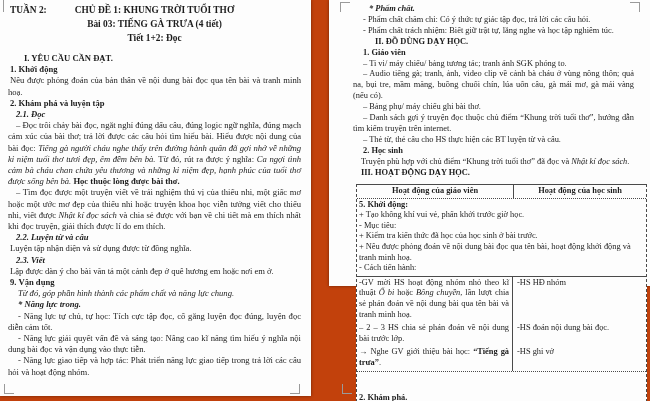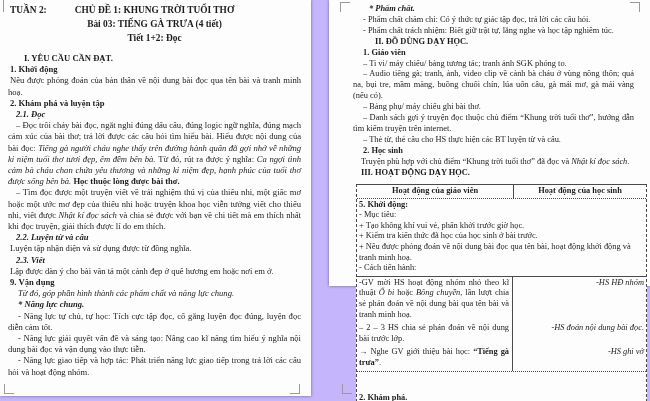--- a/index.html
+++ b/index.html
@@ -1,16 +1,16 @@
 <!DOCTYPE html>
 <html><head>
 <meta charset="utf-8">
 <style>
   html,body{margin:0;padding:0;background:#d2d2d2;}
-  .canvas{position:relative;width:650px;height:401px;background:#c4b5fd;overflow:hidden;
+  .canvas{position:relative;width:650px;height:401px;background:#c2410c;overflow:hidden;
           font-family:"Liberation Serif","DejaVu Serif",serif;color:#1c1c1c;}
   .page{position:absolute;background:#fdfdfd;box-shadow:0 0 3px rgba(0,0,0,.45);}
   .page-left{left:0;top:0;width:311px;height:396px;}
   .page-right{left:329px;top:0;width:321px;height:286px;}
 
   
   .cm{position:absolute;width:9px;height:9px;border:0 solid #9a9a9a;}
   .cm-line{position:absolute;width:1px;height:12px;background:#9a9a9a;}
   .bl{border-left-width:1px;border-bottom-width:1px;}
   .br{border-right-width:1px;border-bottom-width:1px;}
@@ -38,21 +38,21 @@
   
   .lessontable{position:absolute;left:27px;top:184px;width:291px;box-sizing:border-box;
                border-left:1px dashed #4a4a4a;border-right:1px dashed #4a4a4a;border-top:1px solid #4a4a4a;
                font-size:8.4px;line-height:10.6px;background:#fdfdfd;}
   .thead{display:grid;grid-template-columns:54% 46%;border-bottom:1px dotted #4a4a4a;}
   .thead .cell{font-weight:bold;text-align:center;padding:1px 0;}
   .thead .cell + .cell{border-left:1px solid #4a4a4a;}
   .trow-kd{padding:1px 3px 2px 2px;border-bottom:1px solid #4a4a4a;}
   .tgrid{display:grid;grid-template-columns:54% 46%;border-bottom:1px dotted #4a4a4a;}
   .tgrid .gv{border-right:1px solid #4a4a4a;padding:1px 3px 2px 2px;text-align:justify;}
-  .tgrid .hs{padding:1px 2px 2px 4px;text-align:right;font-style:italic;}
+  .tgrid .hs{padding:1px 2px 2px 4px;text-align:left;}
   .trow-kp{padding:1px 3px 2px 2px;border-bottom:1px dotted #4a4a4a;margin-top:20px;}
 </style>
 </head>
 <body>
 
 <div class="canvas">
 
   <div class="page page-left">
     <div class="cm-line" style="left:3px;top:0;"></div>
     <div class="cm bl" style="left:4px;top:384px;"></div>
@@ -72,21 +72,21 @@
       <p class="b ind2">2. Khám phá và luyện tập</p>
       <p class="bi ind8">2.1. Đọc</p>
       <p class="ind8"><span>– Đọc trôi chảy bài đọc, ngắt nghỉ đúng dấu câu, đúng logic ngữ nghĩa, đúng mạch cảm xúc của bài thơ; trả lời được các câu hỏi tìm hiểu bài. Hiểu được nội dung của bài đọc: </span><span class="i">Tiếng gà người cháu nghe thấy trên đường hành quân đã gợi nhớ về những kỉ niệm tuổi thơ tươi đẹp, êm đềm bên bà. </span><span>Từ đó, rút ra được ý nghĩa: </span><span class="i">Ca ngợi tình cảm bà cháu chan chứa yêu thương và những kỉ niệm đẹp, hạnh phúc của tuổi thơ được sống bên bà. </span><span class="b">Học thuộc lòng được bài thơ.</span></p>
       <p class="ind8"><span>– Tìm đọc được một truyện viết về trải nghiệm thú vị của thiếu nhi, một giấc mơ hoặc một ước mơ đẹp của thiếu nhi hoặc truyện khoa học viễn tưởng viết cho thiếu nhi, viết được </span><span class="i">Nhật kí đọc sách</span><span> và chia sẻ được với bạn về chi tiết mà em thích nhất khi đọc truyện, giải thích được lí do em thích.</span></p>
       <p class="bi ind8">2.2. Luyện từ và câu</p>
       <p class="ind2">Luyện tập nhận diện và sử dụng được từ đồng nghĩa.</p>
       <p class="bi ind8">2.3. Viết</p>
       <p class="ind2">Lập được dàn ý cho bài văn tả một cảnh đẹp ở quê hương em hoặc nơi em ở.</p>
       <p class="b ind2">9. Vận dụng</p>
       <p class="i ind10">Từ đó, góp phần hình thành các phẩm chất và năng lực chung.</p>
-      <p class="bi ind10">* Năng lực chung.</p>
+      <p class="bi ind10">* Năng lực trong.</p>
       <p class="ind10">- Năng lực tự chủ, tự học: Tích cực tập đọc, cố gắng luyện đọc đúng, luyện đọc diễn cảm tốt.</p>
       <p class="ind10">- Năng lực giải quyết vấn đề và sáng tạo: Nâng cao kĩ năng tìm hiểu ý nghĩa nội dung bài đọc và vận dụng vào thực tiễn.</p>
       <p class="ind10">- Năng lực giao tiếp và hợp tác: Phát triển năng lực giao tiếp trong trả lời các câu hỏi và hoạt động nhóm.</p>
     </div>
   </div>
 
   <div class="page page-right">
     <div class="cm tl" style="left:11px;top:2px;"></div>
     <div class="cm tr" style="left:301px;top:2px;"></div>
     <div class="cm bl" style="left:13px;top:384px;"></div>
@@ -109,22 +109,22 @@
     </div>
 
     <div class="lessontable">
       <div class="thead">
         <div class="cell">Hoạt động của giáo viên</div>
         <div class="cell">Hoạt động của học sinh</div>
       </div>
 
       <div class="trow-kd">
         <p class="b">5. Khởi động:</p>
+        <p>+ Tạo không khí vui vẻ, phấn khởi trước giờ học.</p>
         <p>- Mục tiêu:</p>
-        <p>+ Tạo không khí vui vẻ, phấn khởi trước giờ học.</p>
         <p>+ Kiểm tra kiến thức đã học của học sinh ở bài trước.</p>
         <p>+ Nêu được phỏng đoán về nội dung bài đọc qua tên bài, hoạt động khởi động và tranh minh hoạ.</p>
         <p>- Cách tiến hành:</p>
       </div>
 
       <div class="tgrid">
         <div class="gv"><span>-GV mời HS hoạt động nhóm nhỏ theo kĩ thuật </span><span class="i">Ổ bi</span><span> hoặc </span><span class="i">Bông chuyền</span><span>, lần lượt chia sẻ phán đoán về nội dung bài qua tên bài và tranh minh hoạ.</span></div>
         <div class="hs">-HS HĐ nhóm</div>
         <div class="gv">– 2 – 3 HS chia sẻ phán đoán về nội dung bài trước lớp.</div>
         <div class="hs">-HS đoán nội dung bài đọc.</div>

